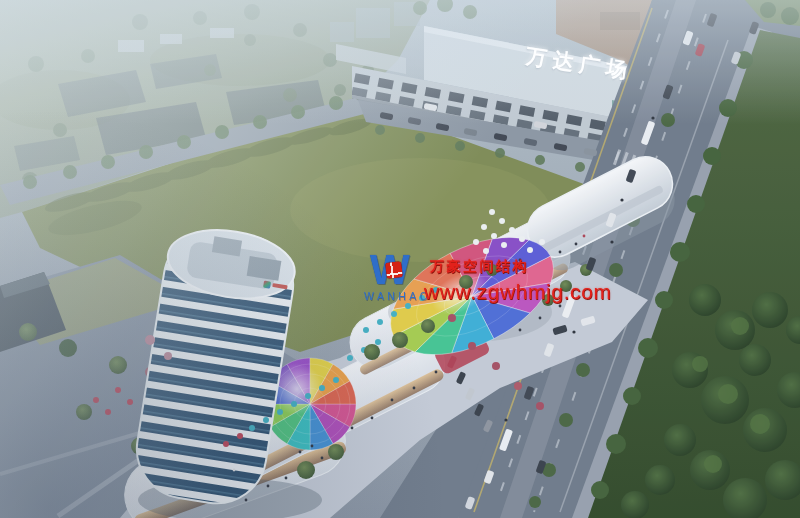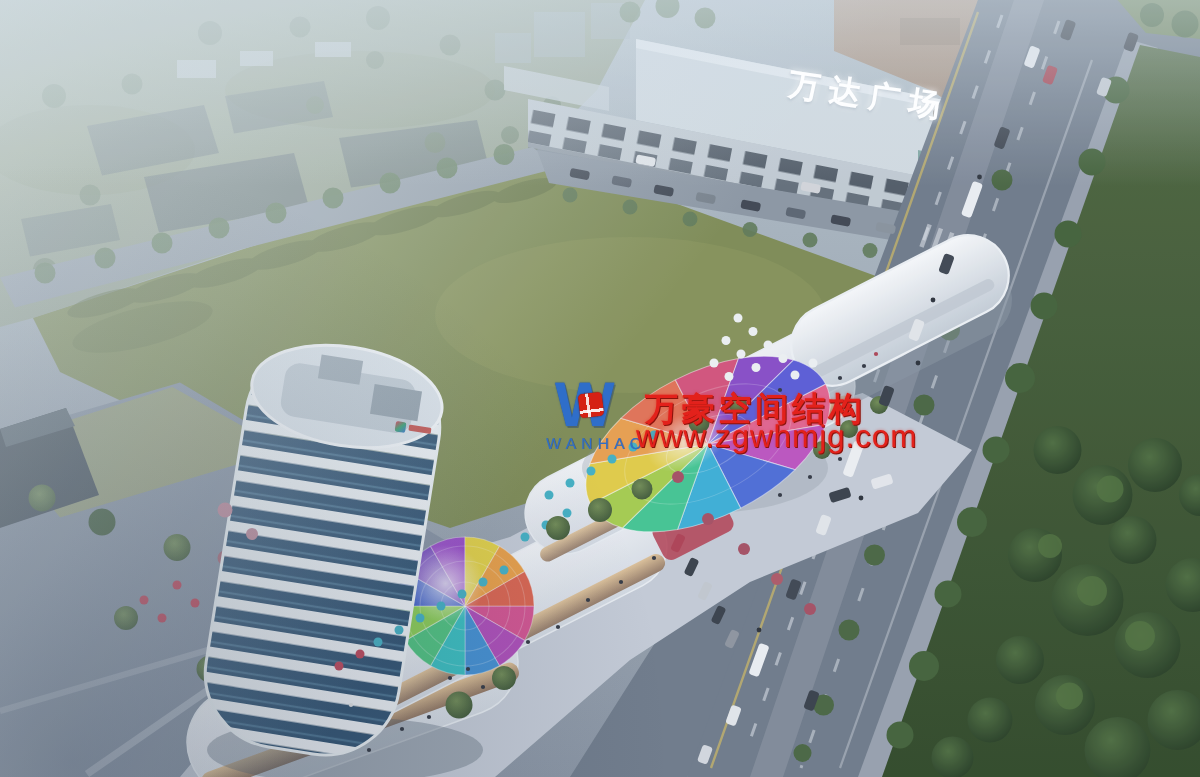--- a/index.html
+++ b/index.html
@@ -19,21 +19,21 @@
   .watermark{position:absolute;left:358px;top:250px;width:230px;height:62px;z-index:7;}
   .wm-logo{position:absolute;left:6px;top:0;width:64px;height:58px;}
   .wm-w{position:absolute;left:6px;top:-4px;font-size:42px;font-weight:800;
     color:var(--logo-blue,#2f6ec9);text-shadow:0 0 1px #1b4c96,1px 1px 0 rgba(20,50,110,.35);letter-spacing:-2px;}
   .wm-badge{position:absolute;left:22px;top:12px;width:16px;height:16px;background:#d52114;
     border-radius:3px;transform:rotate(-7deg);box-shadow:0 0 1px #7c0e06;
     background-image:linear-gradient(0deg,transparent 3px,rgba(255,255,255,.9) 3px,rgba(255,255,255,.9) 5px,transparent 5px),
                      linear-gradient(90deg,transparent 5px,rgba(255,255,255,.85) 5px,rgba(255,255,255,.85) 7px,transparent 7px);}
   .wm-brand{position:absolute;left:0;top:40px;font-size:10.5px;font-weight:400;letter-spacing:3.4px;
     color:var(--logo-blue,#2f6ec9);text-shadow:.5px .5px 0 rgba(20,50,110,.4);}
-  .wm-line1{position:absolute;left:72px;top:8px;font-size:22px;font-weight:700;letter-spacing:2.5px;
+  .wm-line1{position:absolute;left:72px;top:8px;font-size:14px;font-weight:700;letter-spacing:2.5px;
     color:var(--watermark-red,#e3211b);text-shadow:.6px .6px 0 #8a140c,0 0 2px rgba(226,32,24,.55);white-space:nowrap;}
   .wm-line2{position:absolute;left:66px;top:30px;font-size:21px;font-weight:400;letter-spacing:.6px;
     color:var(--watermark-red,#e3211b);text-shadow:.6px .6px 0 #8a140c,0 0 2px rgba(226,32,24,.5);white-space:nowrap;text-align:center;}
 </style>
 </head>
 <body>
 
 <div class="scene">
 
 <svg width="800" height="518" viewBox="0 0 800 518">

